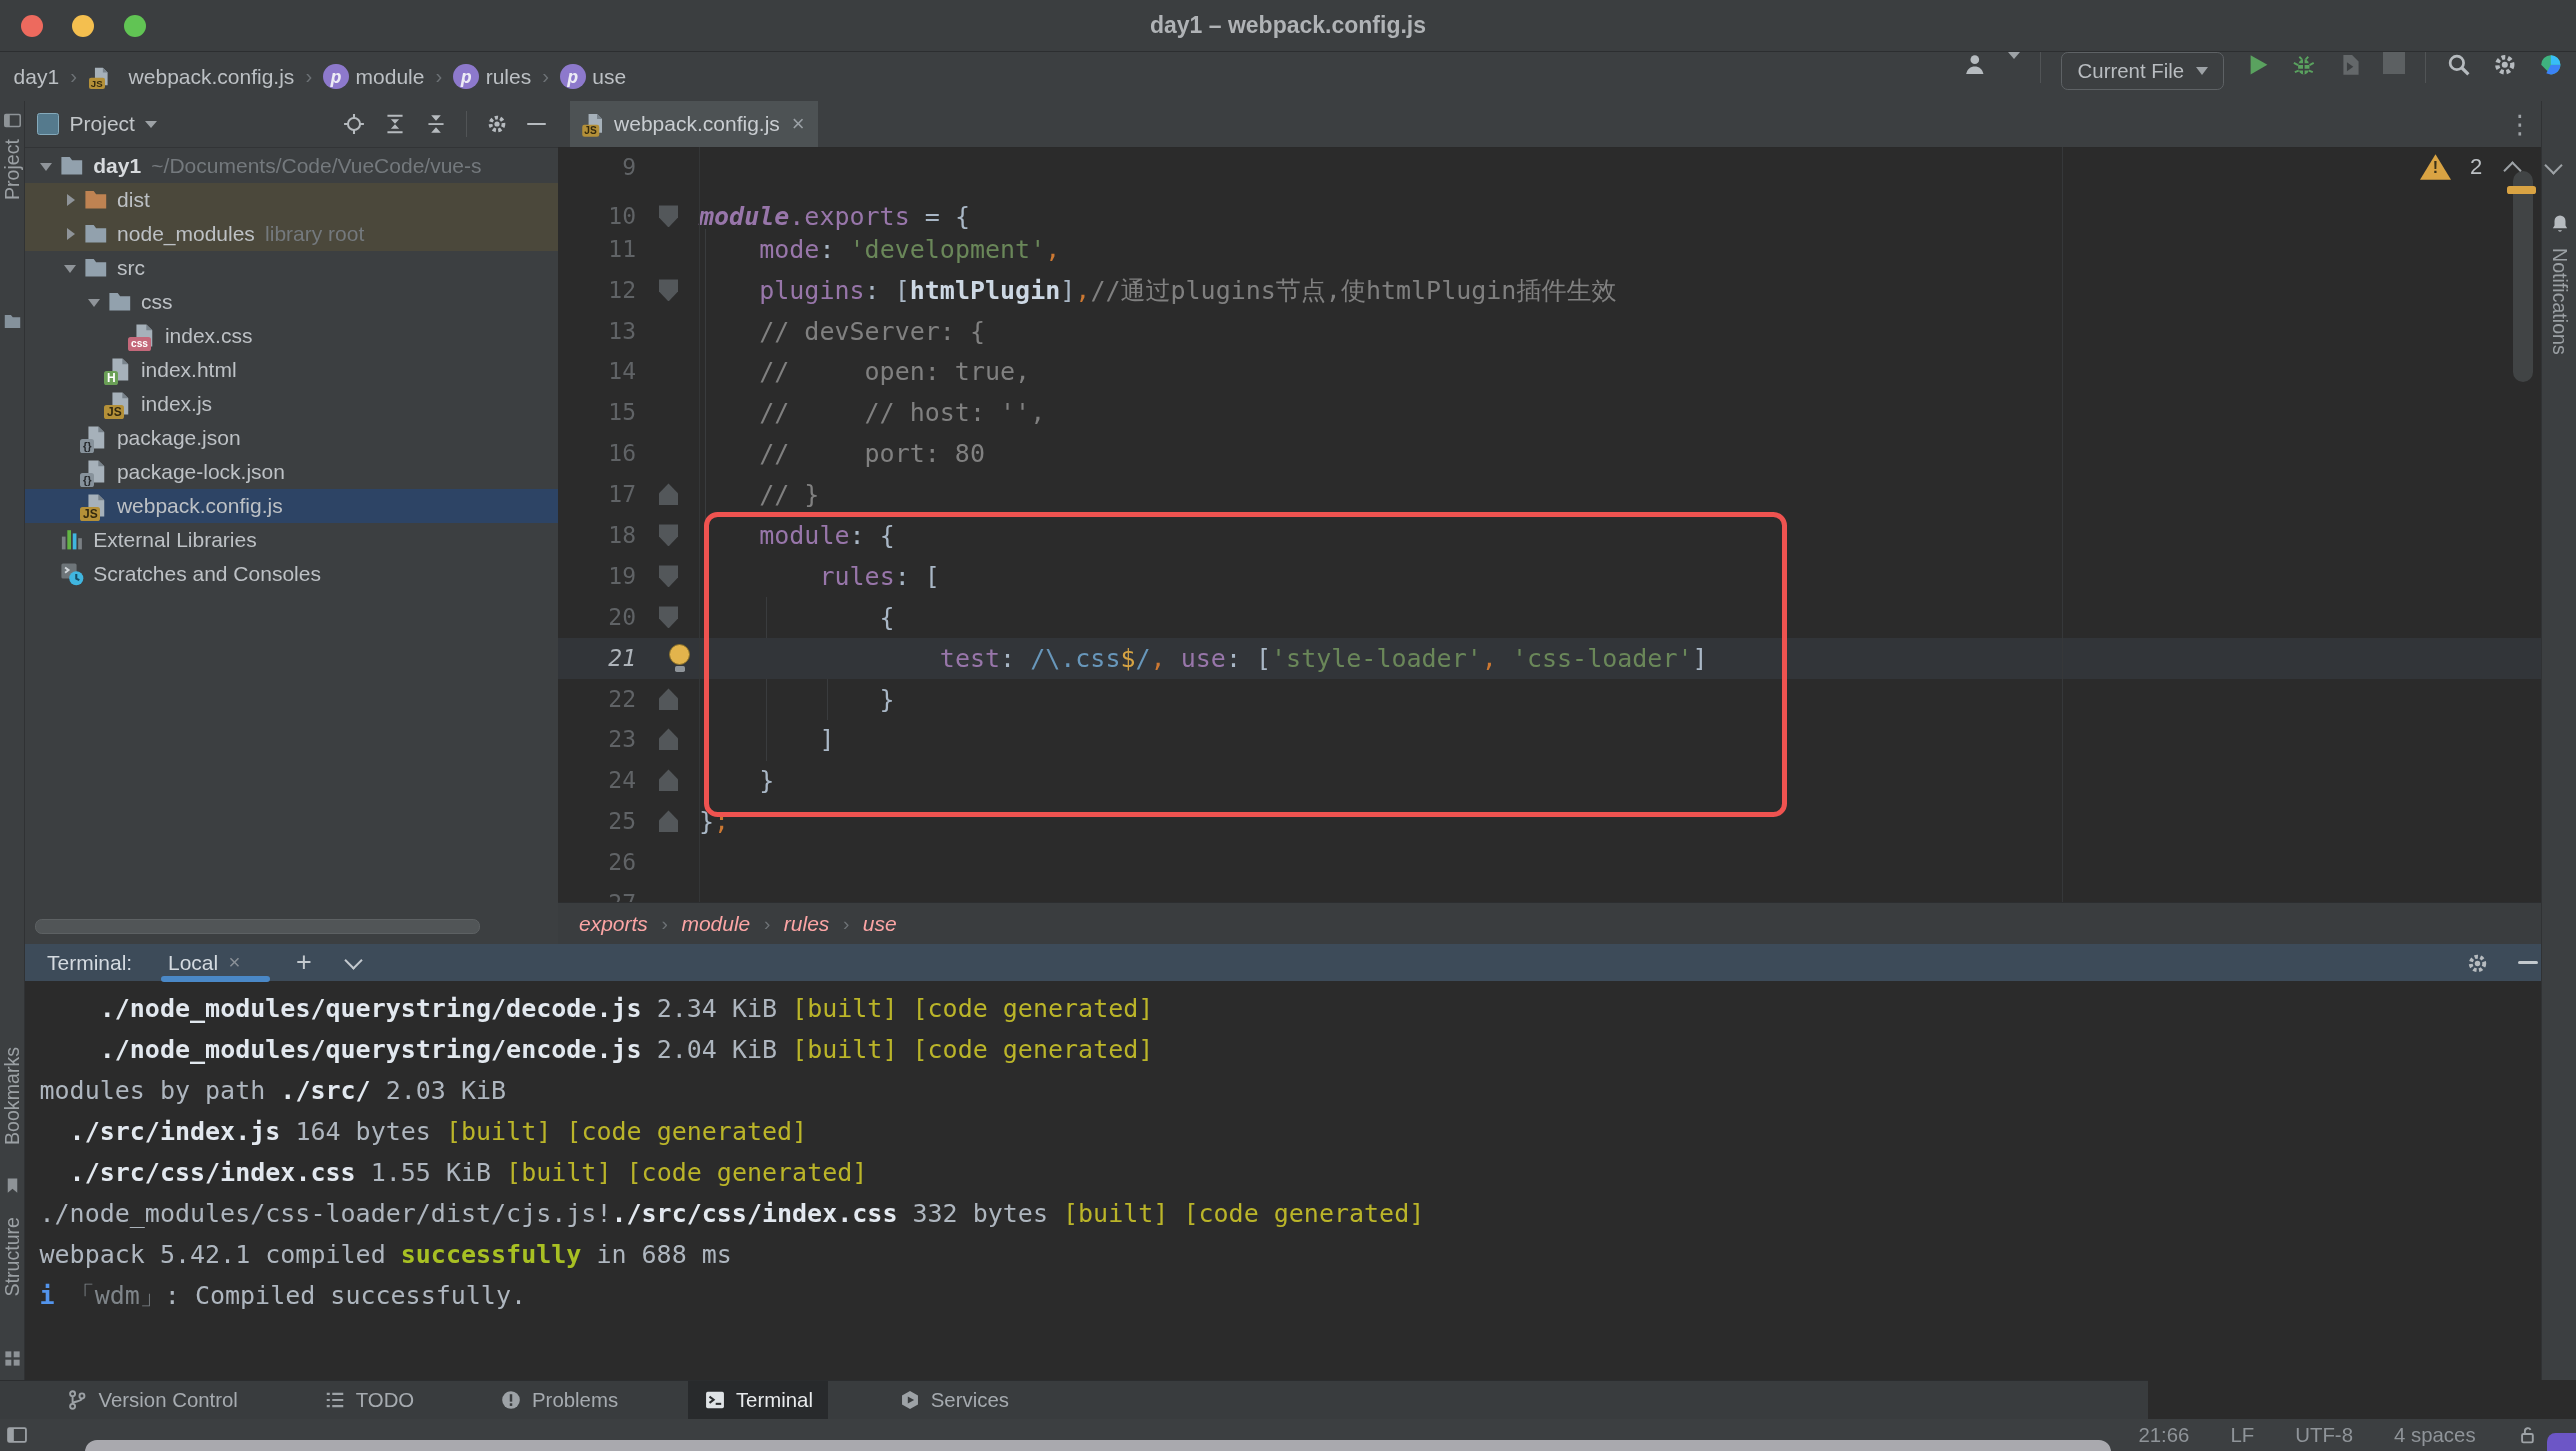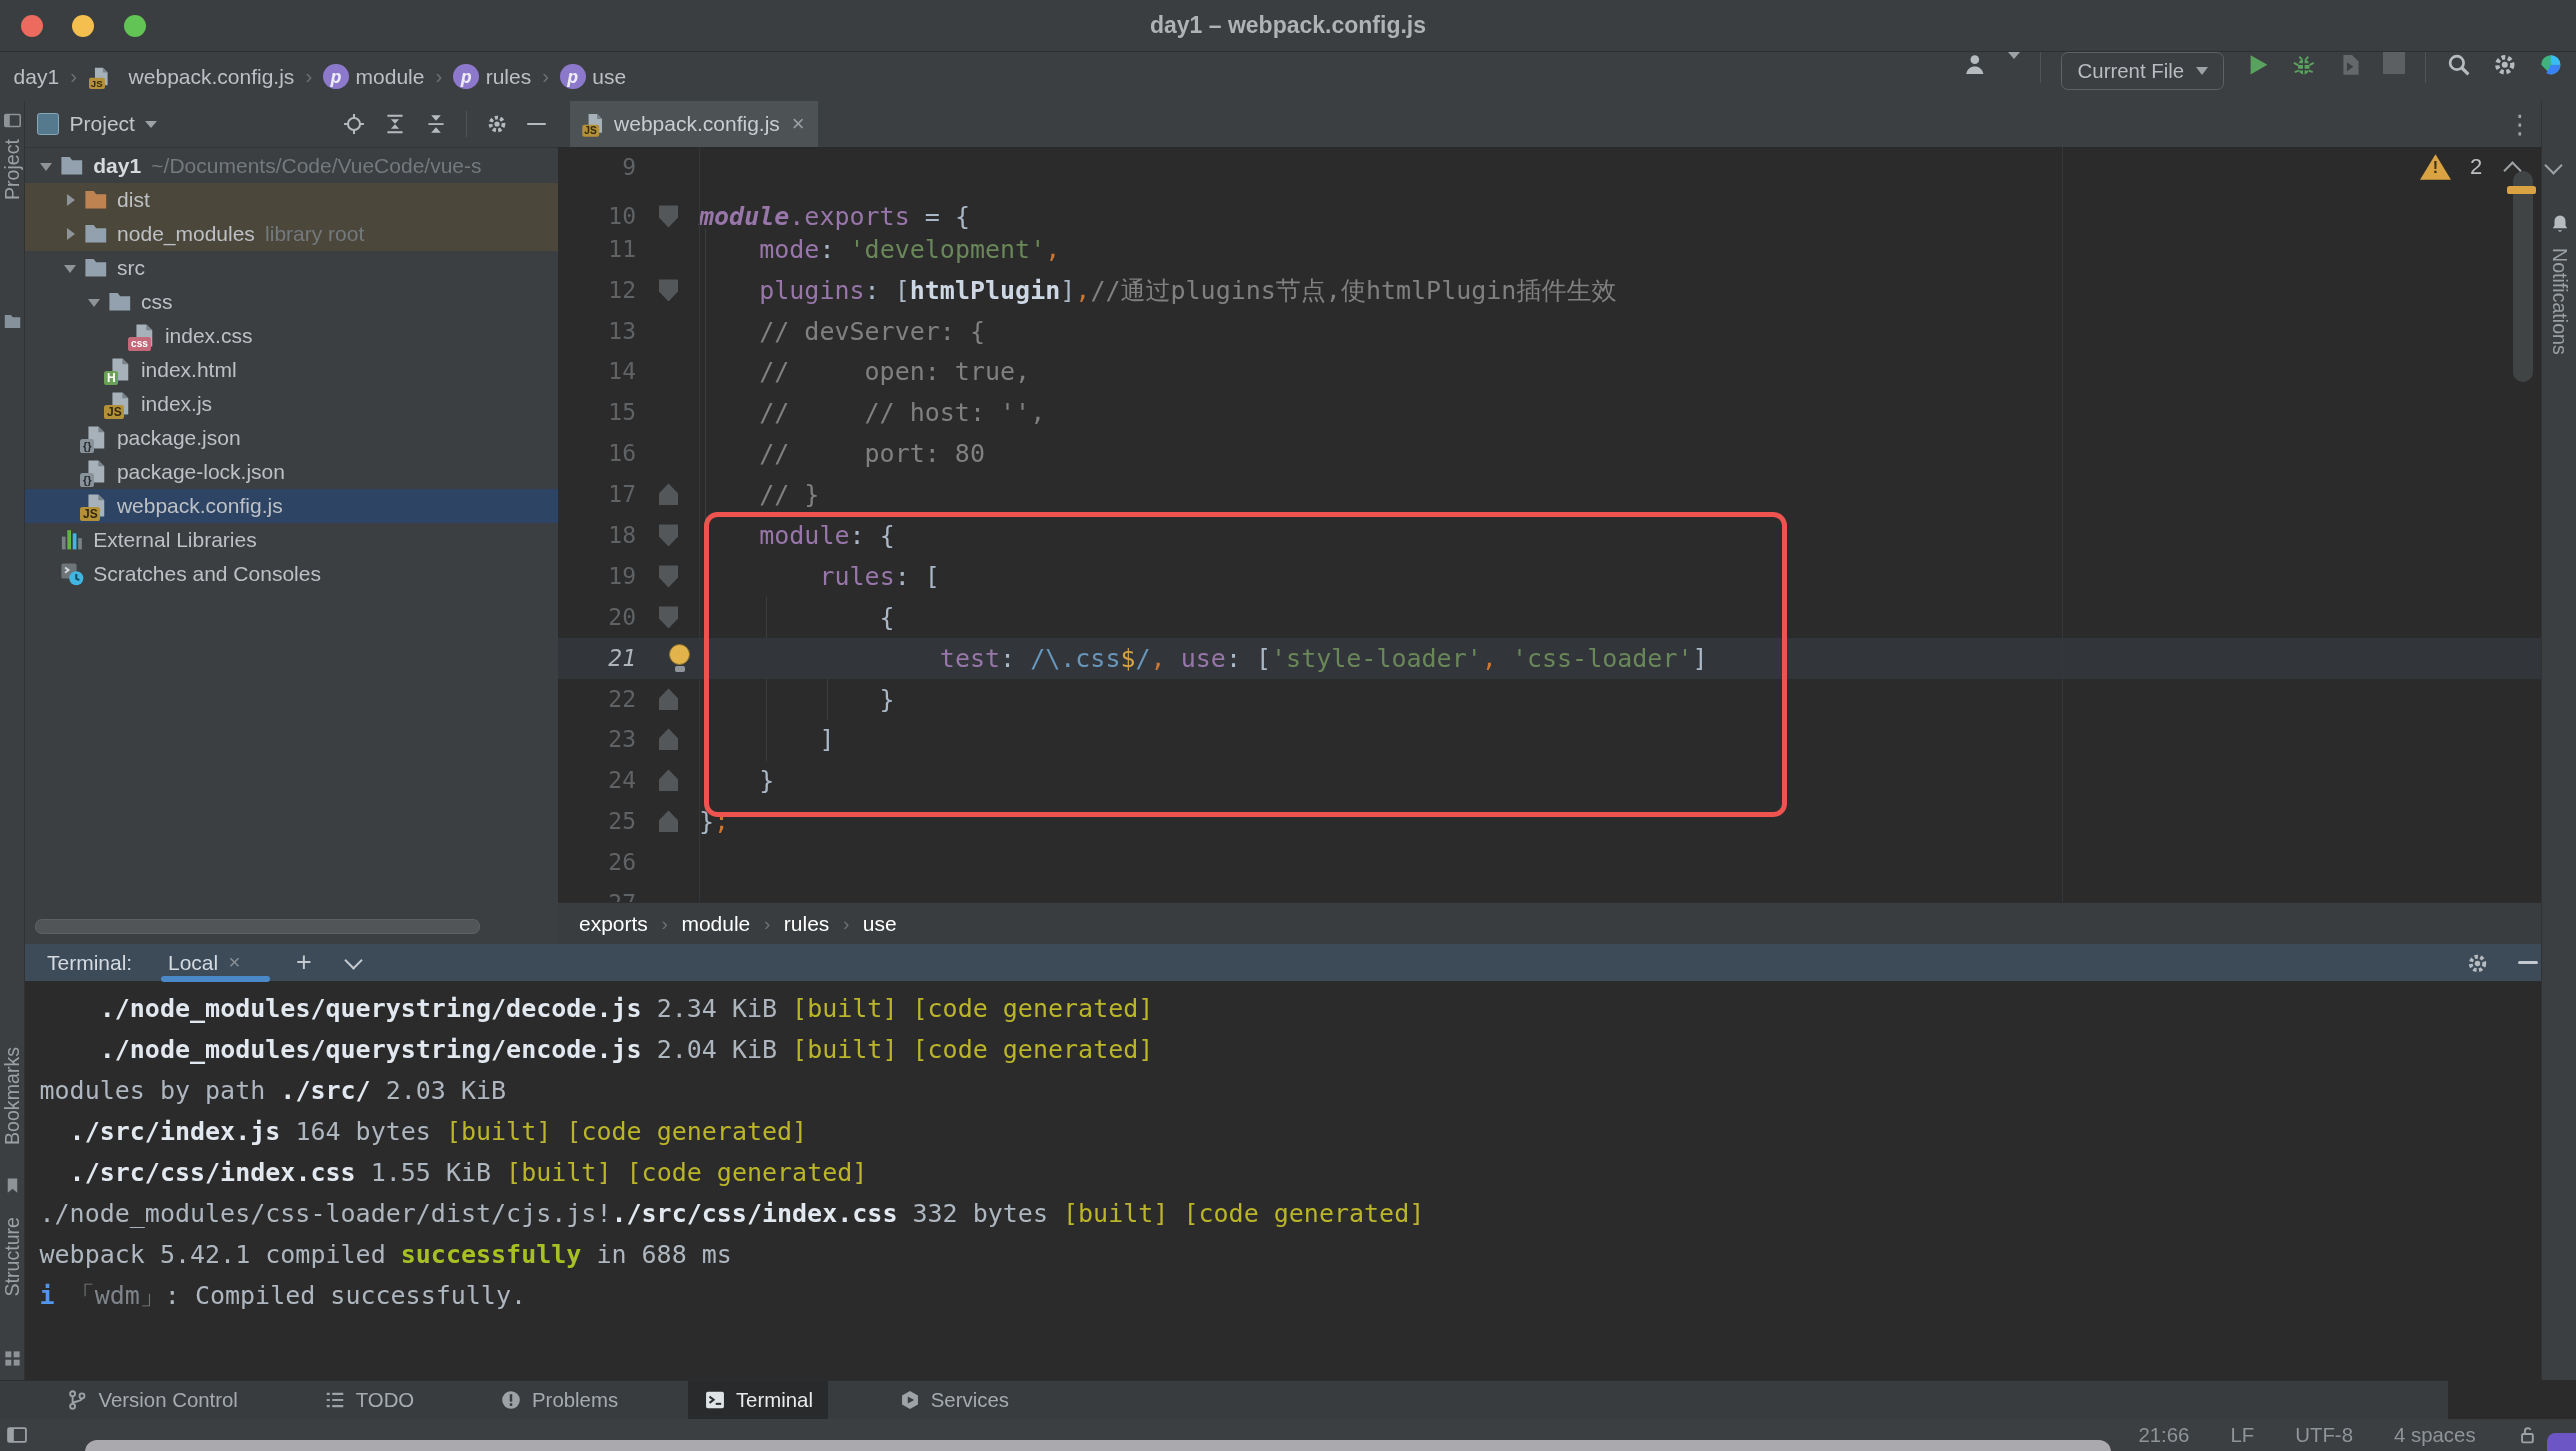--- a/index.html
+++ b/index.html
@@ -108,21 +108,21 @@
   #warn-count{color:#bcc0c4;font-size:22px;}
   .chv{width:22px;height:22px;position:relative;}
   .chv::before{content:'';position:absolute;left:5.1px;width:11px;height:11px;
                border-left:2.6px solid #9da2a6;border-top:2.6px solid #9da2a6;}
   .chv.up::before{top:7.7px;transform:rotate(45deg);}
   .chv.down::before{top:2.6px;transform:rotate(225deg);}
   #ed-scrollbar{position:absolute;left:1955px;top:70px;width:20.4px;height:211px;background:#4a4d4f;border-radius:10.2px;opacity:.75;z-index:3;}
   #stripe-warn{position:absolute;left:1949px;top:85px;width:29px;height:7.7px;background:#d9a343;border-radius:2.6px;z-index:5;}
   #ed-crumbs{position:absolute;left:0;top:801px;width:100%;height:43px;background:#3a3d3f;border-top:0.9px solid #2c2e30;
              display:flex;align-items:center;gap:13.6px;padding-left:21px;box-sizing:border-box;}
-  .edc{color:#ffffff;font-size:21px;}
+  .edc{color:#fca5a5;font-size:21px;font-style:italic;}
   .edc-sep{color:#6d7276;font-size:19px;}
 
   
   #terminal{left:25px;top:944px;width:2516px;height:436px;background:#2b2b2b;}
   #term-header{position:absolute;left:0;top:0;width:100%;height:37px;background:#3d4b59;}
   #term-title{position:absolute;left:22px;top:0;line-height:37px;color:#d4dae0;font-size:21px;}
   #term-tab{position:absolute;left:143px;top:0;height:37px;display:flex;align-items:center;gap:10.2px;}
   #term-tab-label{color:#d4dae0;font-size:21px;}
   #term-tab-close{color:#8a9097;font-size:20.4px;}
   #term-underline{position:absolute;left:136px;top:31.5px;width:109px;height:6px;background:#4a88c7;border-radius:3.4px;}
@@ -131,21 +131,21 @@
   #term-chv::before{border-color:#c3c9ce;}
   #term-gear{position:absolute;left:2441px;top:7.7px;width:23px;height:23px;}
   #term-min{position:absolute;left:2493px;top:17px;width:20.4px;height:3.4px;background:#c3c9ce;border-radius:1.7px;}
   #term-out{position:absolute;left:14.5px;top:44px;}
   .tline{height:41px;white-space:pre;font:25px/41px "DejaVu Sans Mono",monospace;}
   .t-t{color:#aeb6bf;} .t-b{color:#e2e8ef;font-weight:bold;}
   .t-y{color:#bbb529;margin-top:40px;} .t-g{color:#a8c023;font-weight:bold;}
   .t-i{color:#5394ec;font-weight:bold;} .t-dm{color:#7e8489;}
 
   
-  #toolbar-bottom{left:0;top:1380px;width:2448px;height:39px;background:#393c3e;border-top:0.9px solid #2b2d2f;
+  #toolbar-bottom{left:0;top:1380px;width:2148px;height:39px;background:#393c3e;border-top:0.9px solid #2b2d2f;
                   display:flex;align-items:stretch;padding-left:51px;gap:55px;box-sizing:border-box;}
   .bitem{display:flex;align-items:center;gap:10.2px;color:#a6abb0;font-size:20.4px;padding:0 15.3px;}
   .bitem .icn{width:22px;height:22px;}
   .bitem.active{background:#282a2c;color:#e8eaec;}
   #statusbar{left:0;top:1419px;width:2576px;height:32px;background:#3c3f41;
              display:flex;align-items:center;justify-content:flex-end;gap:41px;padding-right:39px;box-sizing:border-box;}
   .sitem{color:#8f9499;font-size:20.4px;}
   #status-lock{width:20.4px;height:22px;}
   #status-toggle{position:absolute;left:5.1px;top:1424px;width:24px;height:22px;}
 

